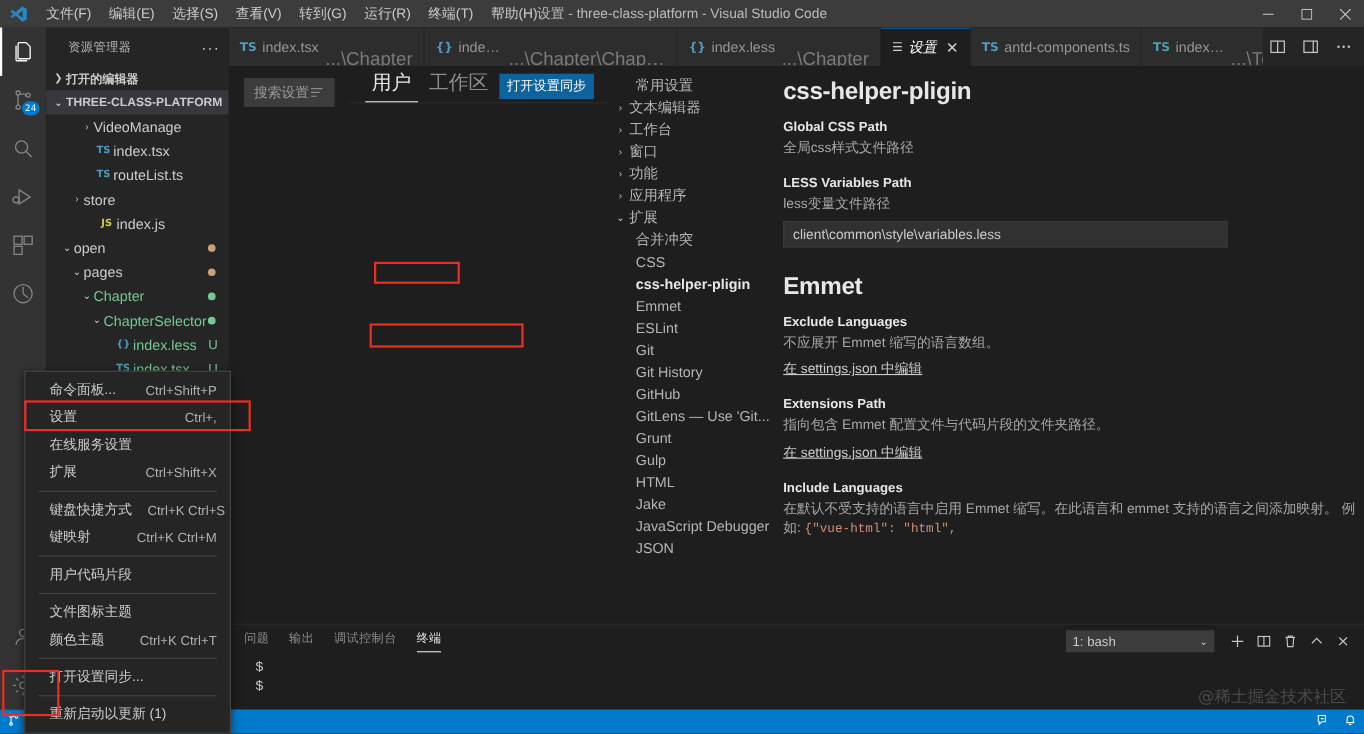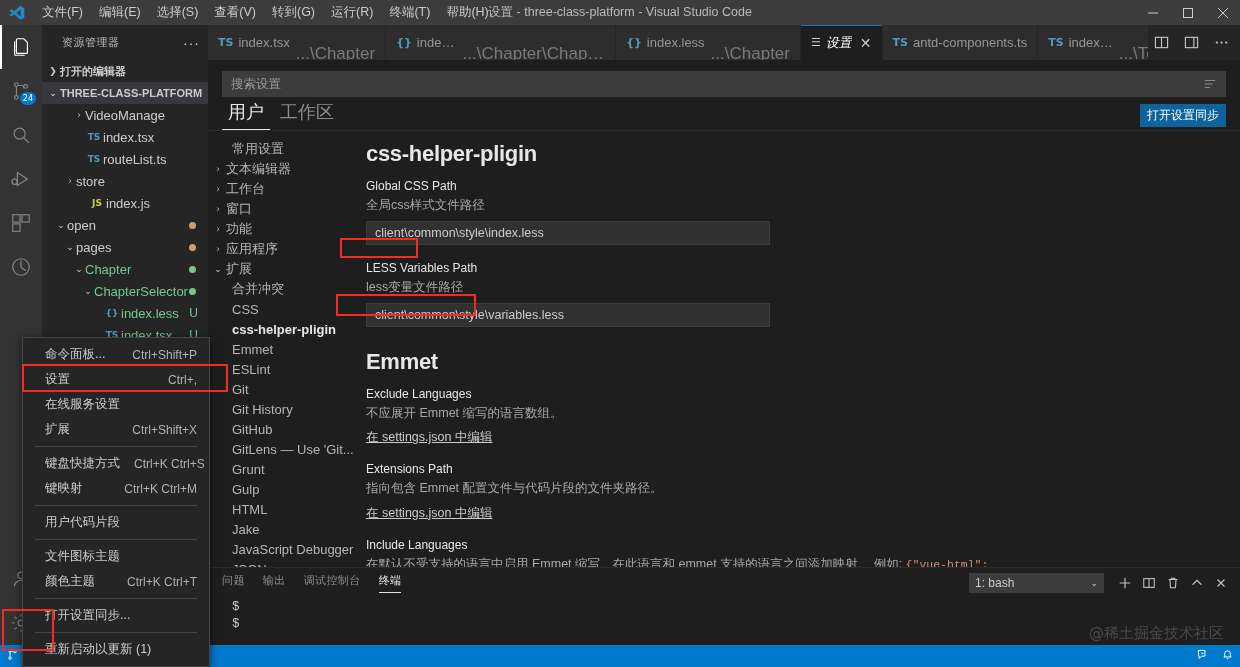--- a/index.html
+++ b/index.html
@@ -113,21 +113,21 @@
   .tab .ticon { margin-right: 5px; font-size: 11px; font-weight: bold; font-family: "DejaVu Sans", sans-serif; }
   .tab .tname { overflow: hidden; text-overflow: ellipsis; }
   .tab .tname.ital { font-style: italic; }
   .tab .tpath { margin-left: 6px; font-size: 17px; color: #7a7a7a; overflow: hidden; text-overflow: ellipsis; margin-top: 22px; }
   .tab .tclose { margin-left: 8px; color: #cccccc; font-size: 14px; line-height: 1; }
   .tabbar-actions { margin-left: auto; display: flex; align-items: center; padding-right: 6px; gap: 4px; background: #252526; }
   .tb-act { width: 26px; height: 26px; display: flex; align-items: center; justify-content: center; color: #c5c5c5; }
   .tb-act svg { width: 15px; height: 15px; }
 
   
-  .settings { flex: 1; background: #1e1e1e; display: flex; flex-direction: column; min-height: 0; overflow: hidden; }
+  .settings { flex: 1; background: #1e1e1e; display: flex; flex-direction: row; min-height: 0; overflow: hidden; }
   .search-wrap { padding: 11px 14px 0 14px; }
   .search-box {
     height: 26px; background: #3c3c3c; border: 1px solid #3c3c3c;
     display: flex; align-items: center; padding: 0 8px; position: relative;
   }
   .search-box .ph { color: #9a9a9a; font-size: 12.5px; }
   .search-box .clearall { margin-left: auto; color: #8a8a8a; }
   .search-box .clearall svg { width: 14px; height: 14px; display: block; }
   .tabs-row {
     display: flex; align-items: flex-end; padding: 10px 14px 0 14px;
@@ -148,21 +148,21 @@
     width: 150px; flex: 0 0 150px; padding-top: 8px; overflow: hidden; font-size: 13px;
   }
   .toc-row { height: 20px; display: flex; align-items: center; white-space: nowrap; color: #b5b5b5; padding-left: 2px; }
   .toc-row .tw { width: 16px; flex: 0 0 16px; text-align: center; font-size: 9px; color: #cccccc; }
   .toc-row.bold { color: #e7e7e7; font-weight: bold; }
 
   .content { flex: 1; overflow: hidden; padding: 10px 0 0 8px; min-width: 0; }
   .sect-title { font-size: 22px; font-weight: bold; color: #e7e7e7; margin: 0 0 12px 0; letter-spacing: -.3px; }
   .sect-title.second { margin-top: 22px; }
   .setting { margin-bottom: 16px; max-width: 404px; }
-  .s-title { font-size: 12px; font-weight: normal; color: #e7e7e7; margin-bottom: 3px; }
+  .s-title { font-size: 12px; font-weight: bold; color: #e7e7e7; margin-bottom: 3px; }
   .s-desc { font-size: 12.5px; color: #a8a8a8; margin-bottom: 7px; line-height: 1.45; }
   .s-desc .code { color: #ce9178; font-family: "Liberation Mono", "DejaVu Sans Mono", monospace; font-size: 11.5px; }
   .s-input {
     height: 24px; background: #313131; border: 1px solid #3c3c3c; display: flex; align-items: center;
     padding: 0 8px; font-size: 12.5px; color: #cccccc;
   }
   .s-link { font-size: 12.5px; color: #cccccc; text-decoration: underline; }
   .setting.wide { max-width: 640px; }
 
   
@@ -555,21 +555,20 @@
               </div>
               <div class="toc-row" style="padding-left: 24px;">
                 <span>JSON</span>
               </div>
             </div>
           <div class="content" id="settings-content">
               <div class="sect-title">css-helper-pligin</div>
               <div class="setting">
                 <div class="s-title">Global CSS Path</div>
                 <div class="s-desc"><span>全局css样式文件路径</span></div>
-                <div class="s-input">client\common\style\index.less</div>
               </div>
               <div class="setting">
                 <div class="s-title">LESS Variables Path</div>
                 <div class="s-desc"><span>less变量文件路径</span></div>
                 <div class="s-input">client\common\style\variables.less</div>
               </div>
               <div class="sect-title second">Emmet</div>
               <div class="setting">
                 <div class="s-title">Exclude Languages</div>
                 <div class="s-desc"><span>不应展开 Emmet 缩写的语言数组。</span></div>

